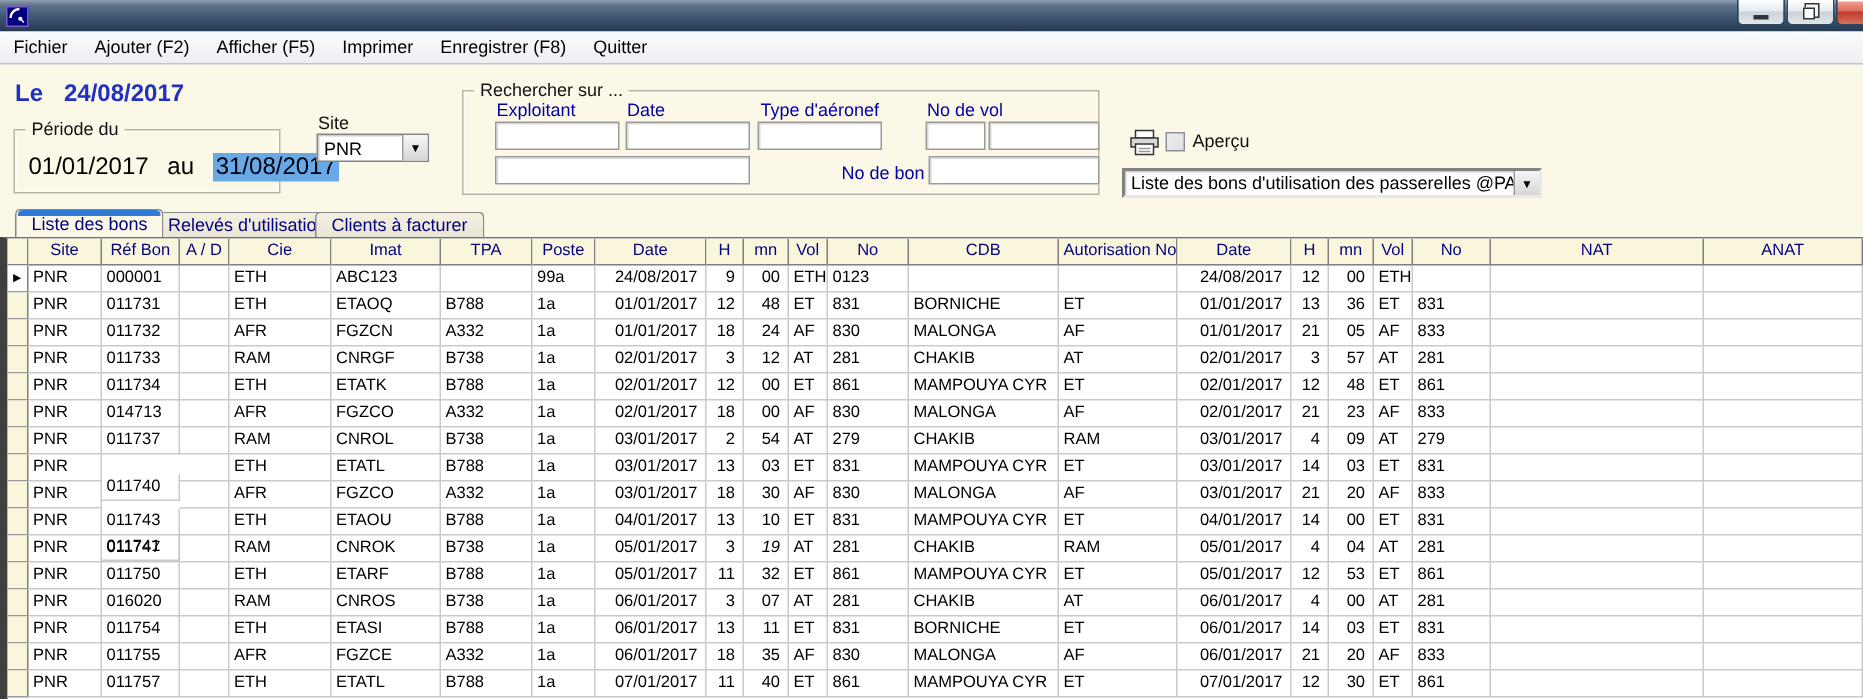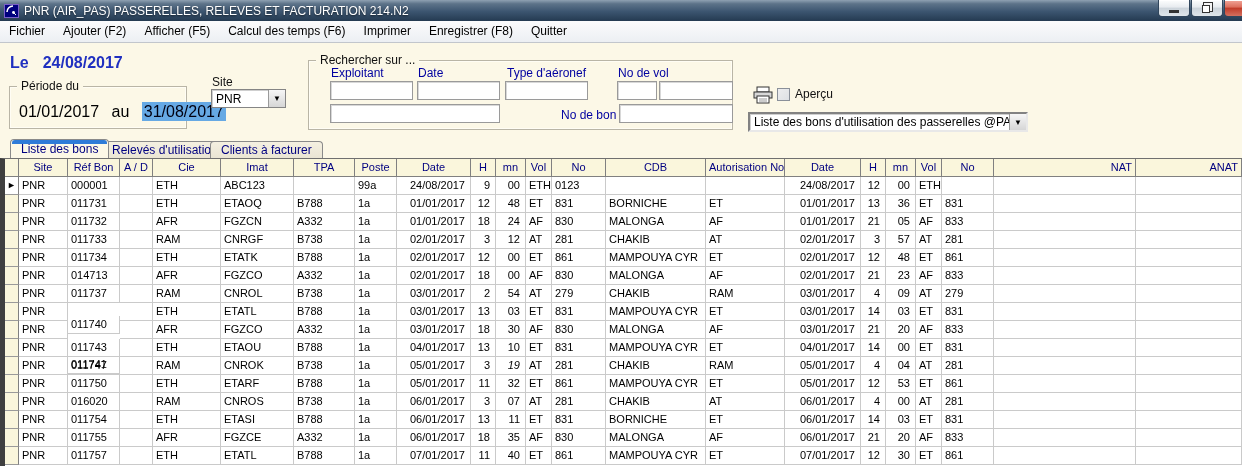--- a/index.html
+++ b/index.html
@@ -76,51 +76,49 @@
   .grid { position:absolute; left:0; top:158px; width:1242px; height:308px; background:#fff;
     border-left:5px solid #3F3F3F; border-top:1px solid #707070; overflow:hidden; }
   .trow { display:flex; height:18px; }
   .cell { height:18px; line-height:17px; font-size:11px; overflow:hidden; white-space:nowrap;
     border-right:1px solid #CACACA; border-bottom:1px solid #CACACA; color:#000; padding:0 3px; }
   .ind { width:14px; background:#FAF6DC; border-right:1px solid #808080;
     border-bottom:1px solid #9a9a9a; padding:0; text-align:center; font-size:9px; line-height:17px; }
   .ind.cur { background:#fff; color:#000; }
   .thead .cell { background:#FAF6DC; color:#000080; border-right:1px solid #808080;
     border-bottom:1px solid #808080; text-align:center; }
-  .thead .cell.hal { text-align:right; }
+  .thead .cell.hal { text-align:center; }
   .cell.ar { text-align:right; padding-right:5px; }
 </style>
 </head>
 <body>
 
 <div class="titlebar">
   <div class="app-icon">
     <svg width="11" height="11" viewBox="0 0 11 11">
       <path d="M1 7 A6 6 0 0 1 7 1" stroke="#fff" stroke-width="1.6" fill="none"></path>
       <circle cx="7.5" cy="7.5" r="1.4" fill="#fff"></circle>
       <line x1="7.5" y1="7.5" x2="10" y2="10" stroke="#fff" stroke-width="1"></line>
     </svg>
   </div>
-  <span class="win-title">PNR  (AIR_PAS) PASSERELLES, RELEVES ET FACTURATION 214.N2</span>
   <div class="winbtns">
     <div class="wbtn">
         <span class="glyph-min"></span>
       </div>
     <div class="wbtn">
         <span class="glyph-restore"></span>
       </div>
     <div class="wbtn close"></div>
   </div>
 </div>
 
 <div class="menubar">
   <span class="menu-item">Fichier</span>
   <span class="menu-item">Ajouter (F2)</span>
   <span class="menu-item">Afficher (F5)</span>
-  <span class="menu-item">Calcul des temps (F6)</span>
   <span class="menu-item">Imprimer</span>
   <span class="menu-item">Enregistrer (F8)</span>
   <span class="menu-item">Quitter</span>
 </div>
 
 <div class="heading">
   <span>Le</span><span class="hd-date">24/08/2017</span>
 </div>
 
 <div class="groupbox gb-periode">

